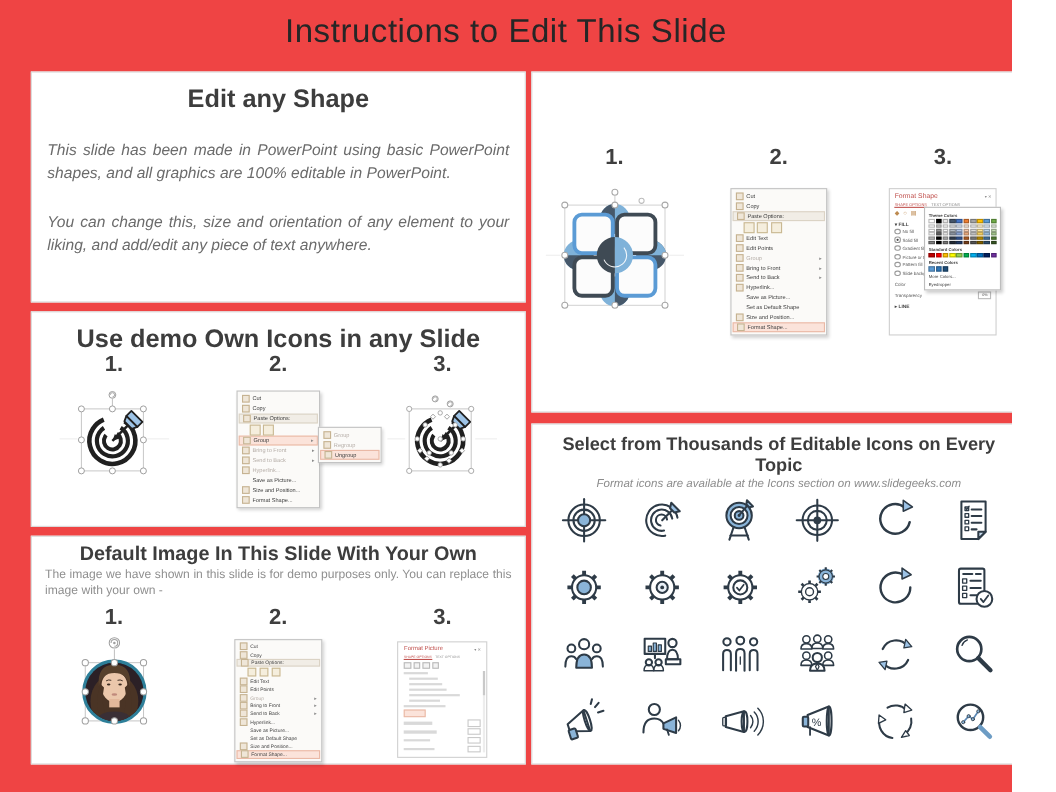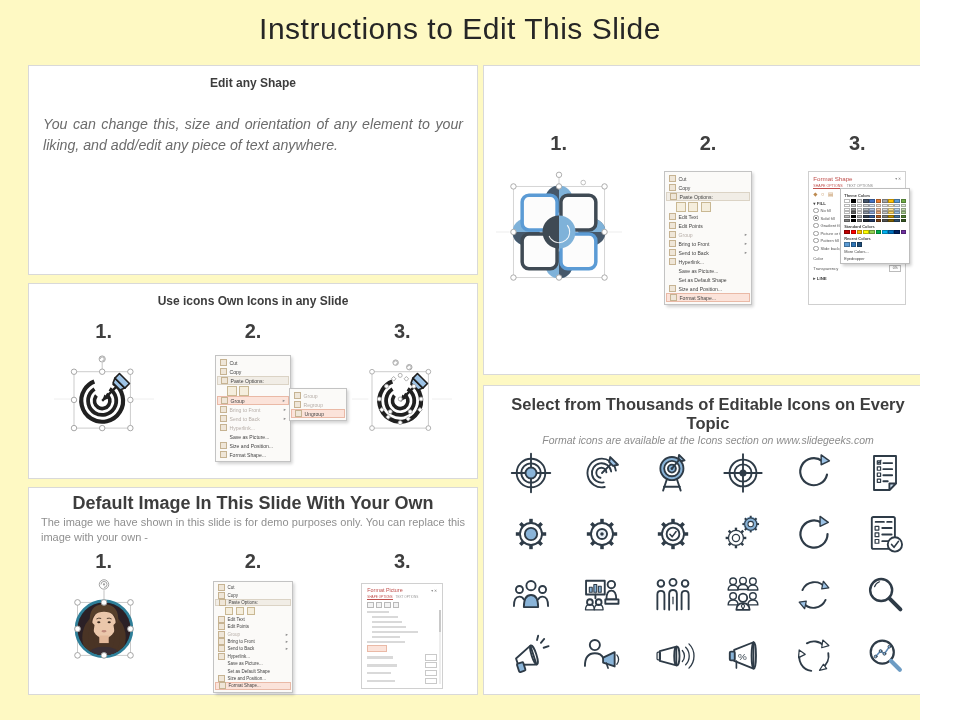--- a/index.html
+++ b/index.html
@@ -1,24 +1,24 @@
 <!DOCTYPE html>
 <html><head>
 <meta charset="utf-8">
 <style>
   html,body{margin:0;padding:0;background:#ffffff;}
-  .slide{position:relative;width:920px;height:720px;background:#fef9c3;font-family:"Liberation Sans",sans-serif;overflow:hidden;}
+  .slide{position:relative;width:920px;height:720px;background:#ef4444;font-family:"Liberation Sans",sans-serif;overflow:hidden;}
   .title{position:absolute;top:12px;left:0;width:100%;text-align:center;font-size:30px;font-weight:400;color:#262626;margin:0;letter-spacing:.5px;}
   .panel{position:absolute;background:#fff;border:1px solid #d9d9d9;box-sizing:border-box;}
   #panel-a{left:28px;top:65px;width:450px;height:210px;}
   #panel-b{left:28px;top:283px;width:450px;height:196px;}
   #panel-c{left:28px;top:487px;width:450px;height:208px;}
   #panel-d{left:483px;top:65px;width:450px;height:310px;}
   #panel-e{left:483px;top:385px;width:450px;height:310px;}
-  .panel h2{margin:10px 8px 0;text-align:center;font-size:12px;color:#3d3d3d;font-weight:700;}
+  .panel h2{margin:10px 8px 0;text-align:center;font-size:23px;color:#3d3d3d;font-weight:700;}
   #panel-c h2{font-size:18px;margin-top:5px;}
   #panel-e h2{font-size:16.5px;margin-top:9px;}
   .pa-text{margin:24px 14px 0;font-style:italic;font-size:14.2px;line-height:1.5;color:#6b6b6b;text-align:justify;}
   .pa-text+.pa-text{margin-top:22px;}
   .c-sub{margin:1px 12px 0;font-size:11px;font-weight:400;color:#8f8f8f;text-align:justify;line-height:1.35;}
   .e-sub{margin:1px 0 0;text-align:center;font-style:italic;font-size:10.5px;color:#8c8c8c;}
   .steps{position:absolute;left:0;right:0;display:flex;}
   #panel-b .steps{top:36px;}
   #panel-c .steps{top:62px;}
   #panel-d .steps{top:66px;}
@@ -87,25 +87,26 @@
   .fp-thumb{position:absolute;top:0;width:2px;height:22px;background:#c9c9c9;}
 </style>
 </head>
 <body>
 
 <div class="slide">
   <h1 class="title">Instructions to Edit This Slide</h1>
 
   <section class="panel" id="panel-a">
     <h2>Edit any Shape</h2>
+    <p class="pa-text">This slide has been made in PowerPoint using basic PowerPoint shapes, and all graphics are 100% editable in PowerPoint.</p>
     <p class="pa-text">You can change this, size and orientation of any element to your liking, and add/edit any piece of text anywhere.</p>
   </section>
 
   <section class="panel" id="panel-b">
-    <h2>Use icons Own Icons in any Slide</h2>
+    <h2>Use demo Own Icons in any Slide</h2>
     <div class="steps">
       <div class="step">
         <span class="step-num">1.</span>
         <div class="gfx">
           <svg width="100" height="100" viewBox="0 0 110 104">
             <line x1="0" y1="52" x2="18" y2="52" stroke="#ececec"></line>
               <line x1="88" y1="52" x2="110" y2="52" stroke="#ececec"></line>
             <rect x="22" y="22" width="62" height="62" fill="none" stroke="#c7c7c7"></rect>
             <line x1="53" y1="22" x2="53" y2="12" stroke="#c0c0c0"></line>
             <circle cx="53" cy="8" r="3.4" fill="#fff" stroke="#9f9f9f"></circle>

